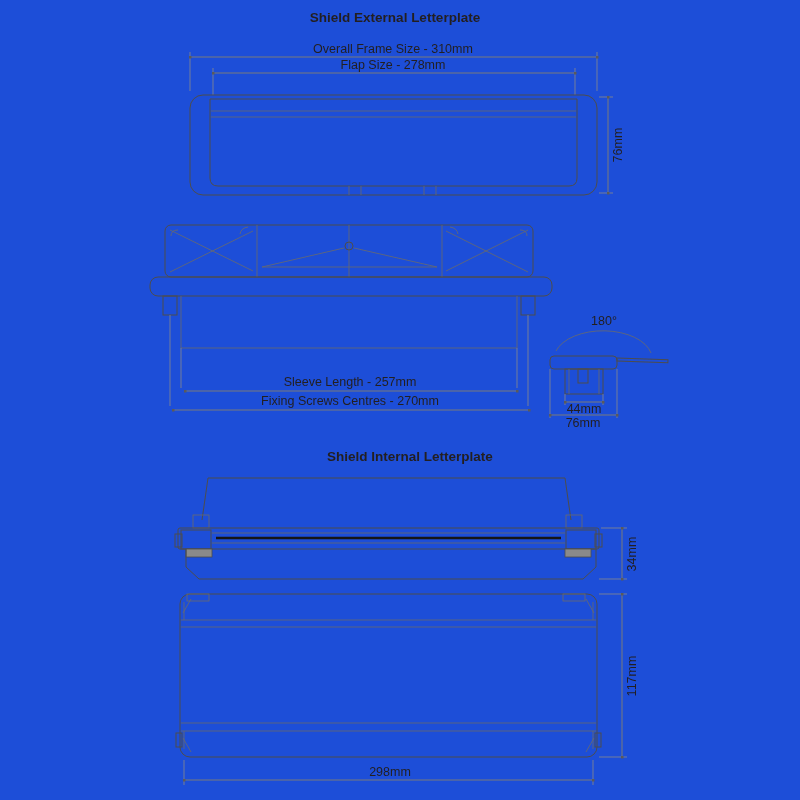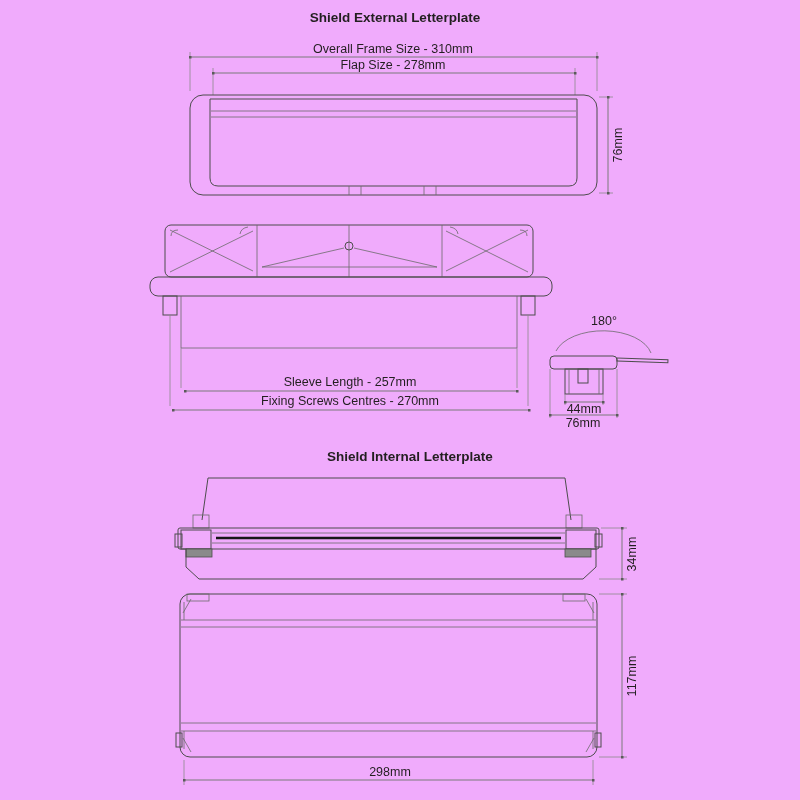--- a/index.html
+++ b/index.html
@@ -1,17 +1,17 @@
 <!DOCTYPE html>
 <html><head>
 <meta charset="utf-8">
 <style>
   html,body{margin:0;padding:0;background:#ffffff;}
   #canvas{
-    position:relative;width:800px;height:800px;background:#f0abfc;
+    position:relative;width:800px;height:800px;background:#1d4ed8;
     font-family:"Liberation Sans", sans-serif;
   }
   svg{position:absolute;left:0;top:0;}
   .ln{stroke:#4d4d4d;stroke-width:1;fill:none;}
   .ln-thin{stroke:#6b6b6b;stroke-width:0.8;fill:none;}
   .dim{stroke:#7a7a7a;stroke-width:1;fill:none;}
   .ext{stroke:#8a8a8a;stroke-width:0.8;fill:none;}
   .thick{stroke:#161616;stroke-width:2.4;fill:none;}
   .hatch{fill:#8a8a8a;stroke:#4d4d4d;stroke-width:0.8;}
   text{fill:#231f20;font-size:12.5px;font-family:"Liberation Sans", sans-serif;}

